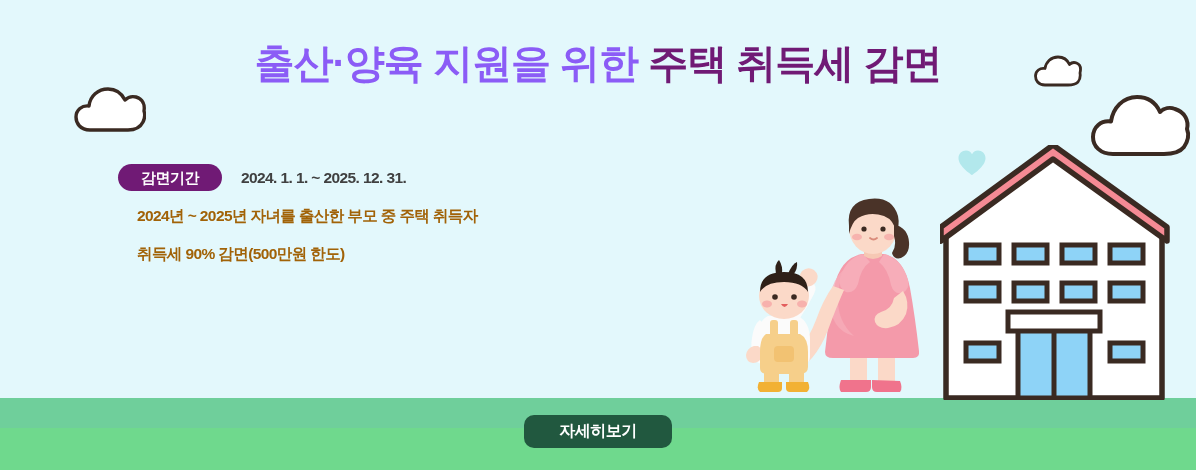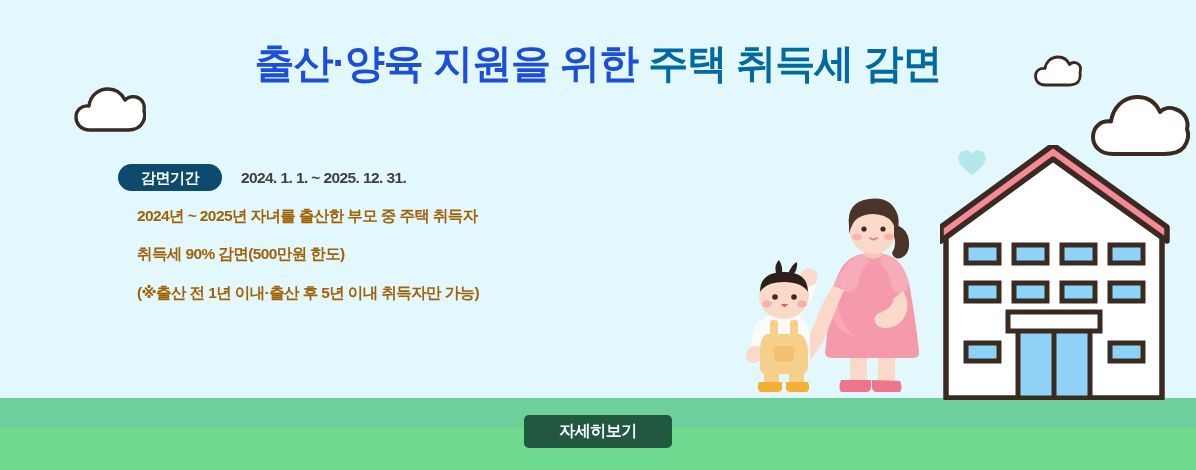--- a/index.html
+++ b/index.html
@@ -37,41 +37,41 @@
   
   .title{
     position:absolute;
     left:0;top:36px;width:1196px;
     text-align:center;
     font-size:40px;
     font-weight:bold;
     letter-spacing:-1px;
     white-space:nowrap;
   }
-  .title .t-dark{color:#1d4ed8;}
-  .title .t-red{color:#0369a1;}
+  .title .t-dark{color:#8b5cf6;}
+  .title .t-red{color:#701a75;}
 
   
   .info-list{
     position:absolute;
     left:118px;top:164px;
     width:600px;
   }
   .info-row{
     display:flex;
     align-items:flex-start;
     margin-bottom:11px;
   }
   .badge{
     flex:0 0 auto;
     width:104px;
     height:27px;
     line-height:27px;
     border-radius:14px;
-    background:#0c4a6e;
+    background:#701a75;
     color:#ffffff;
     font-size:15px;
     font-weight:bold;
     text-align:center;
     letter-spacing:-0.5px;
     box-sizing:border-box;
   }
   .row-text{
     margin-left:19px;
     font-size:15.5px;
@@ -94,21 +94,21 @@
   #family-art{left:742px;top:196px;}
   #heart-art{left:957px;top:149px;}
 
   
   .cta{
     position:absolute;
     left:524px;top:415px;
     width:148px;height:33px;
     background:#21583f;
     border:none;
-    border-radius:5px;
+    border-radius:10px;
     color:#ffffff;
     font-family:"Liberation Sans","DejaVu Sans",sans-serif;
     font-size:16px;
     font-weight:bold;
     letter-spacing:-0.5px;
     cursor:pointer;
     padding:0;
   }
 </style>
 </head>
@@ -152,21 +152,20 @@
     <div class="info-row">
       <div class="row-text">2024년 ~ 2025년 자녀를 출산한 부모 중 주택 취득자</div>
     </div>
 
     <div class="info-row">
       <div class="row-text">취득세 90% 감면(500만원 한도)</div>
     </div>
 
     <div class="info-row">
       <div class="row-text">
-        <span class="line2">(※출산 전 1년 이내·출산 후 5년 이내 취득자만 가능)</span>
       </div>
     </div>
 
   </div>
 
   <div class="illus" id="heart-art">
     <svg width="30" height="28" viewBox="0 0 30 28">
       <path d="M15 26 C15 26 1.5 17.5 1.5 9.2 C1.5 4.6 5.1 1.5 9 1.5 C11.8 1.5 14 3.2 15 5.3 C16 3.2 18.2 1.5 21 1.5 C24.9 1.5 28.5 4.6 28.5 9.2 C28.5 17.5 15 26 15 26 Z" fill="#b2e8ec"></path>
     </svg>
   </div>

